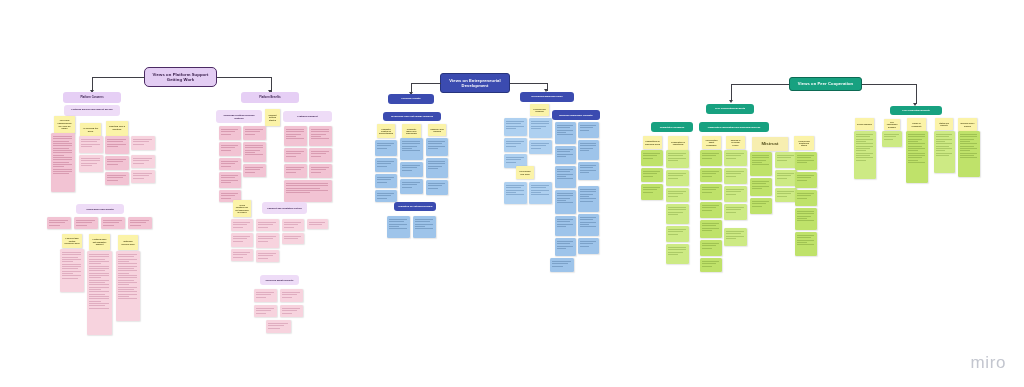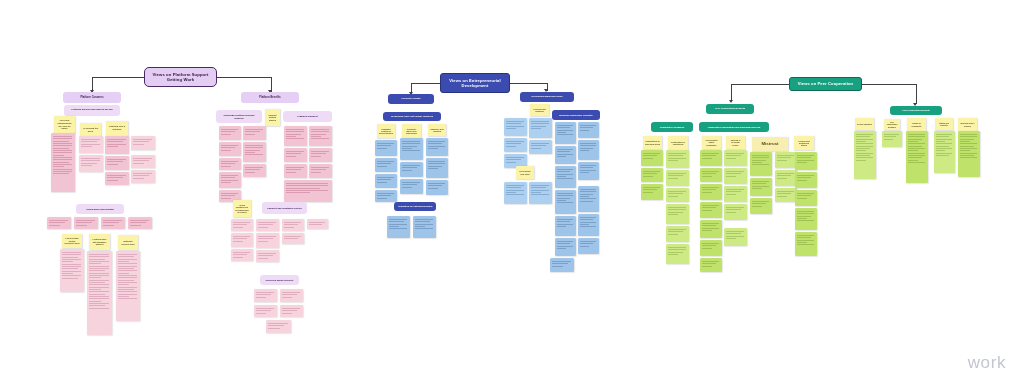--- a/index.html
+++ b/index.html
@@ -996,14 +996,14 @@
         <i class="ln l"></i>
       <i class="ln m"></i>
         <i class="ln l"></i>
         <i class="ln s"></i>
         <i class="ln l"></i>
         <i class="ln m"></i>
       <i class="ln l"></i>
     </div>
   </div>
 
-  <div id="watermark">work</div>
+  <div id="watermark">miro</div>
 </div>
 
 </body></html>

